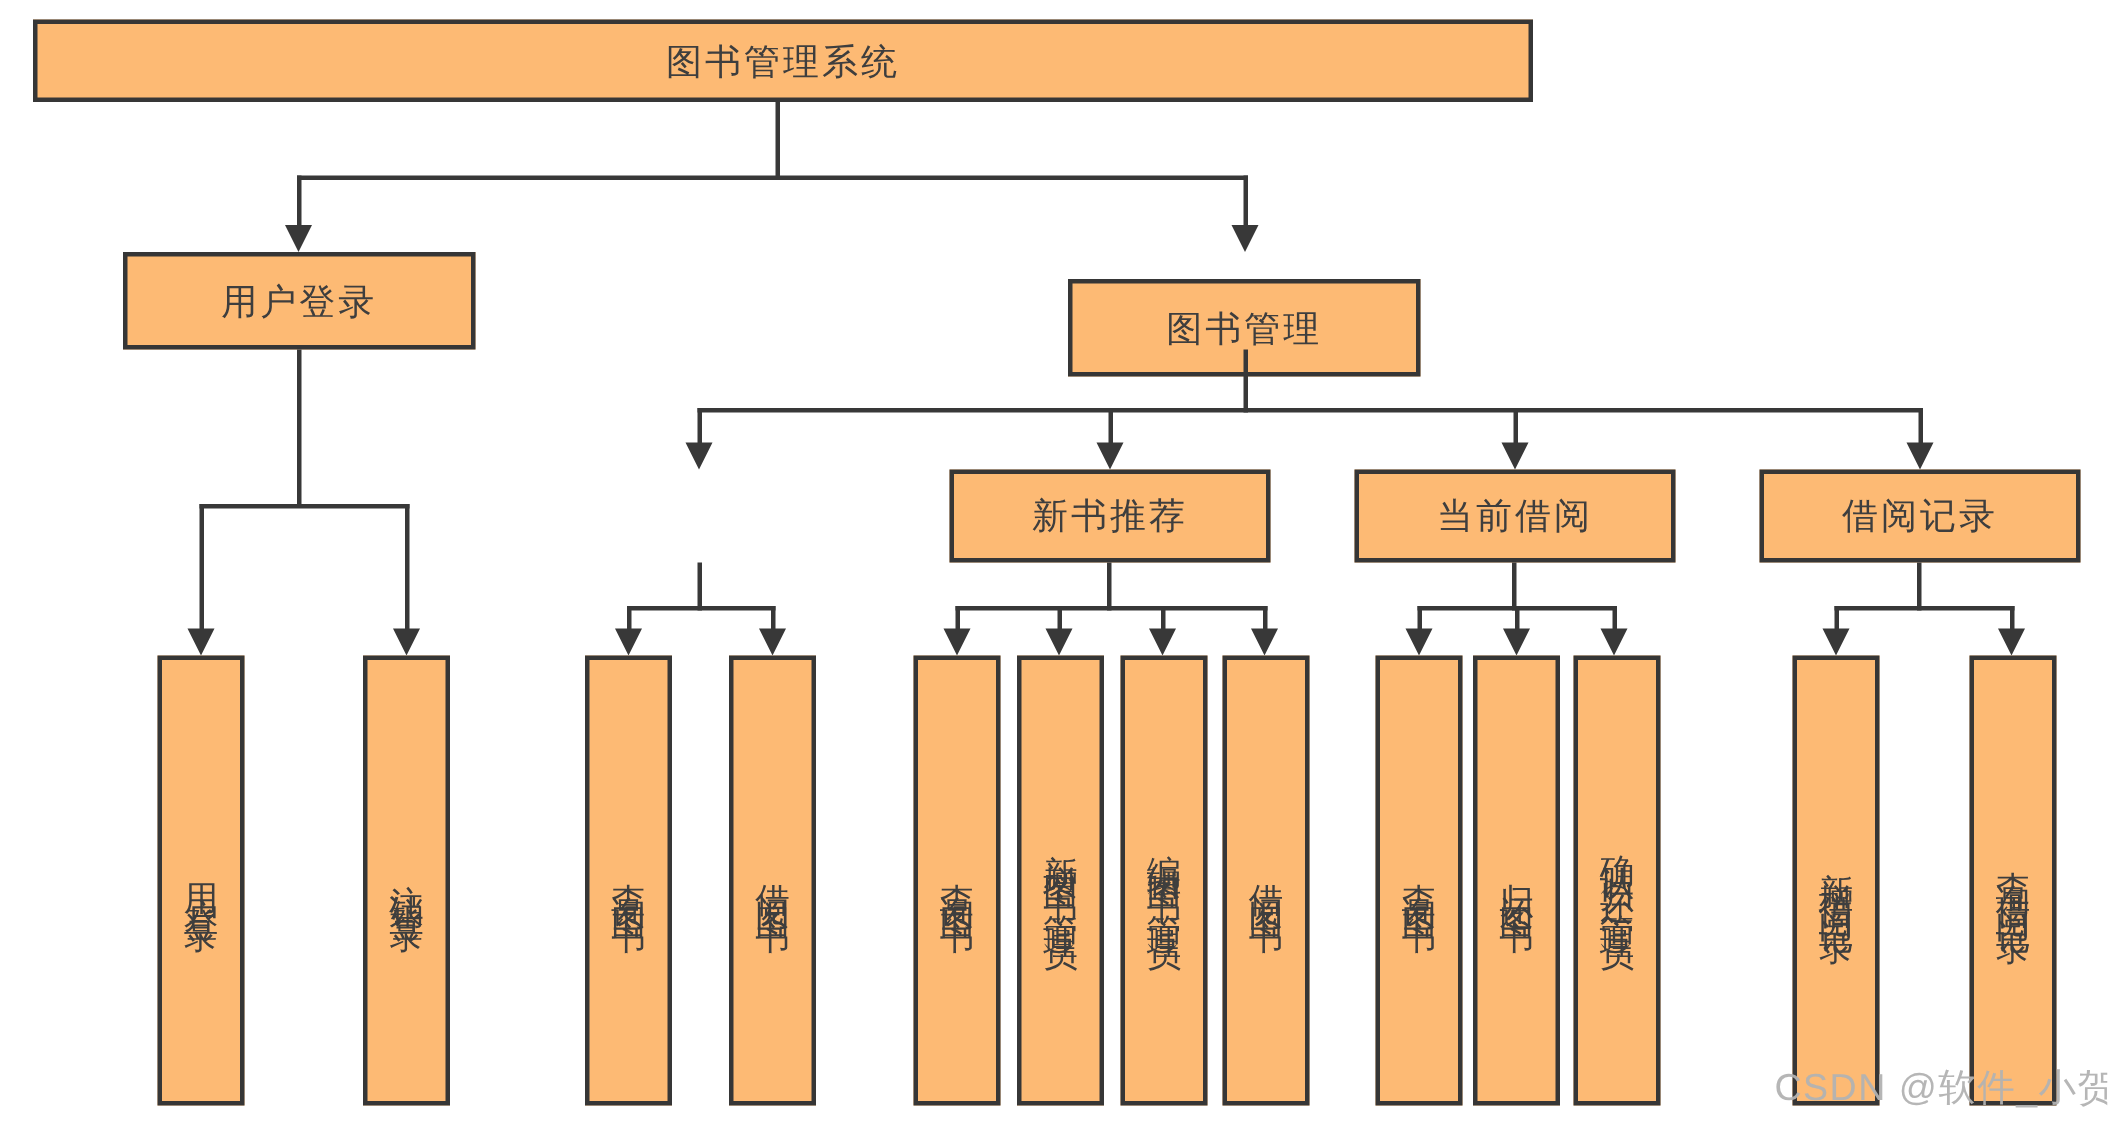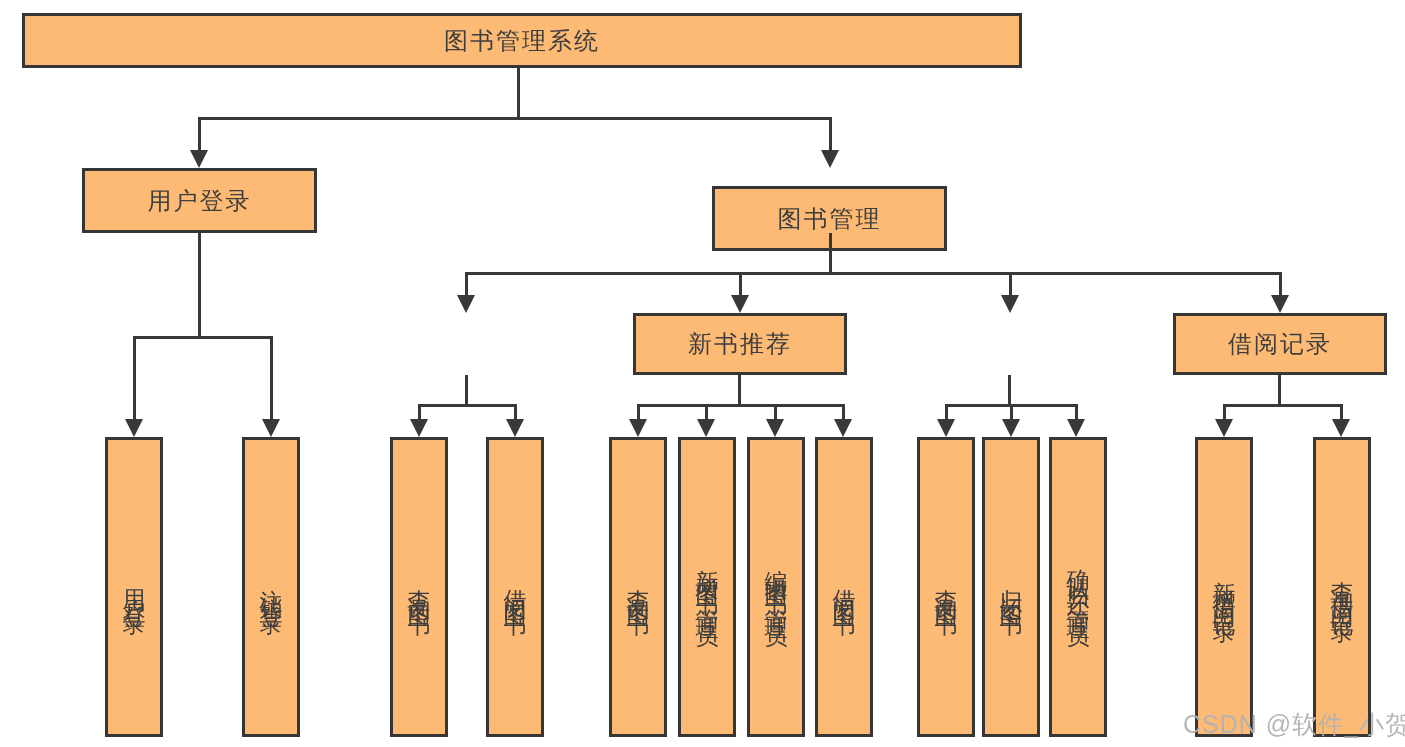--- a/index.html
+++ b/index.html
@@ -88,20 +88,23 @@
   <div class="vl" style="left:1009px;top:272px;height:28px;"></div>
   <div class="vl" style="left:1279px;top:272px;height:28px;"></div>
   <div class="arr" style="left:457px;top:295px;"></div>
   <div class="arr" style="left:731px;top:295px;"></div>
   <div class="arr" style="left:1001px;top:295px;"></div>
   <div class="arr" style="left:1271px;top:295px;"></div>
 
   <div class="box" style="left:633px;top:313px;width:214px;height:62px;">
     <span class="htext">新书推荐</span>
   </div>
+  <div class="box" style="left:903px;top:313px;width:214px;height:62px;">
+    <span class="htext">当前借阅</span>
+  </div>
   <div class="box" style="left:1173px;top:313px;width:214px;height:62px;">
     <span class="htext">借阅记录</span>
   </div>
 
   <div class="vl" style="left:465px;top:375px;height:32px;"></div>
   <div class="hl" style="left:418px;top:404px;width:99px;"></div>
   <div class="vl" style="left:418px;top:404px;height:19px;"></div>
   <div class="vl" style="left:514px;top:404px;height:19px;"></div>
   <div class="arr" style="left:410px;top:419px;"></div>
   <div class="arr" style="left:506px;top:419px;"></div>

